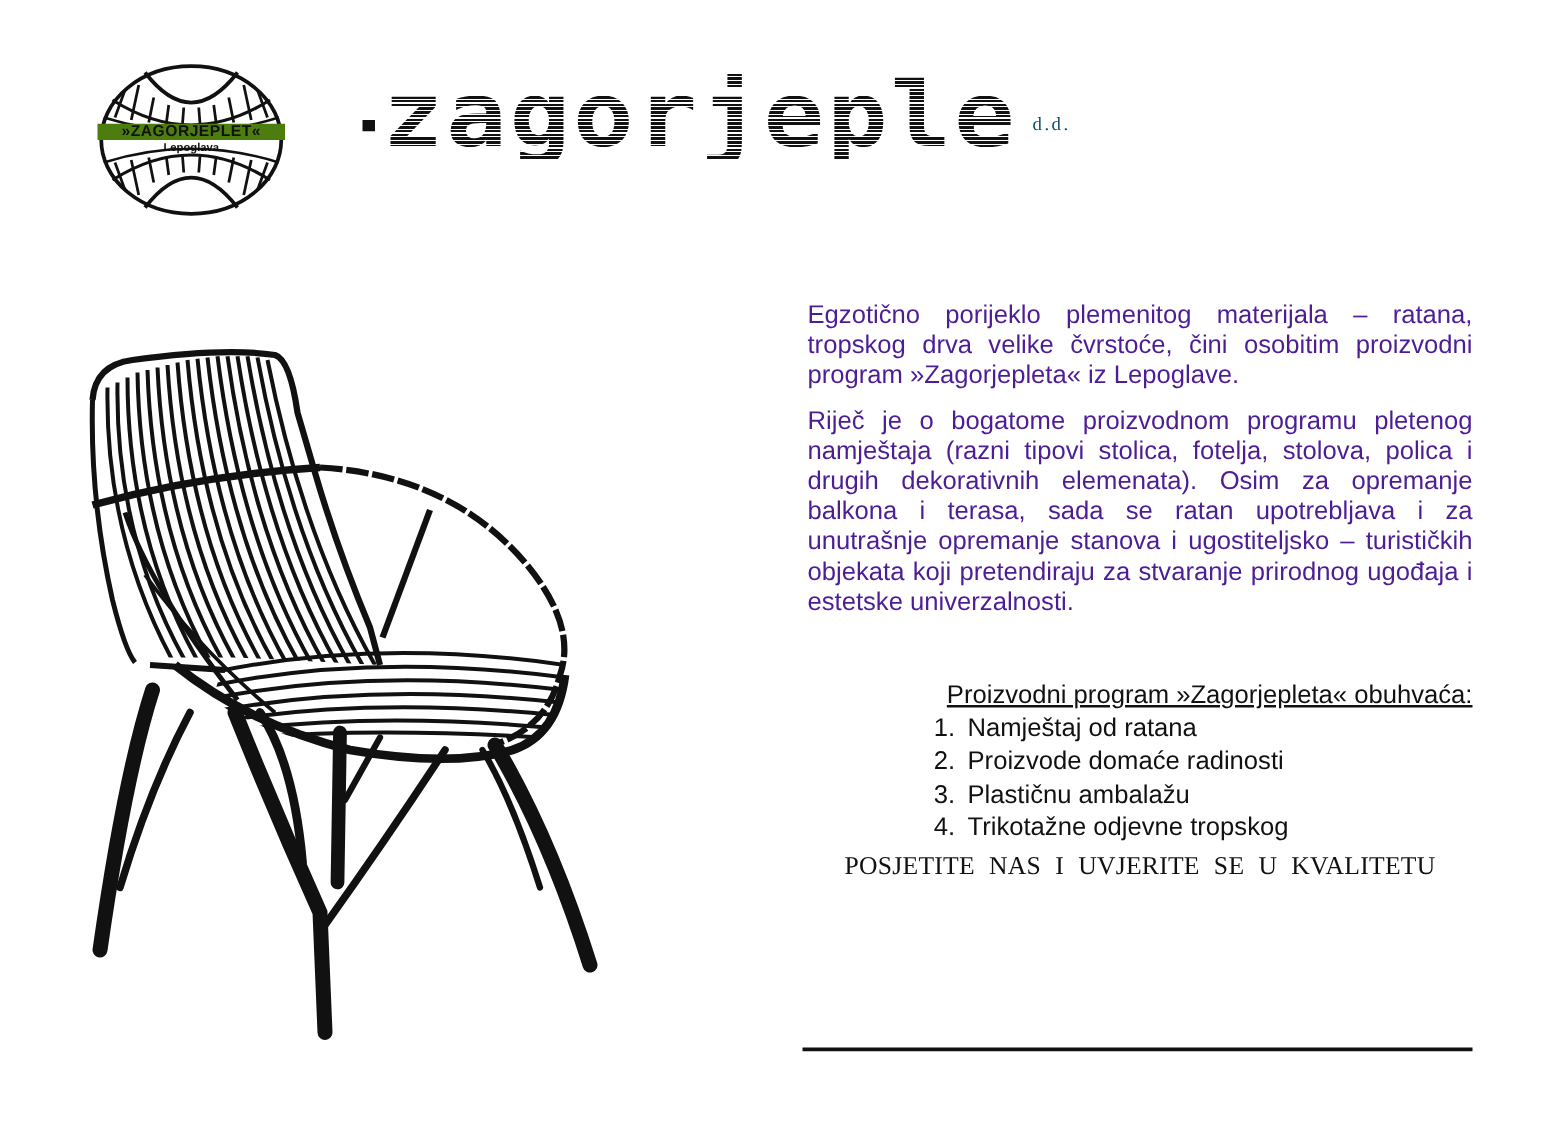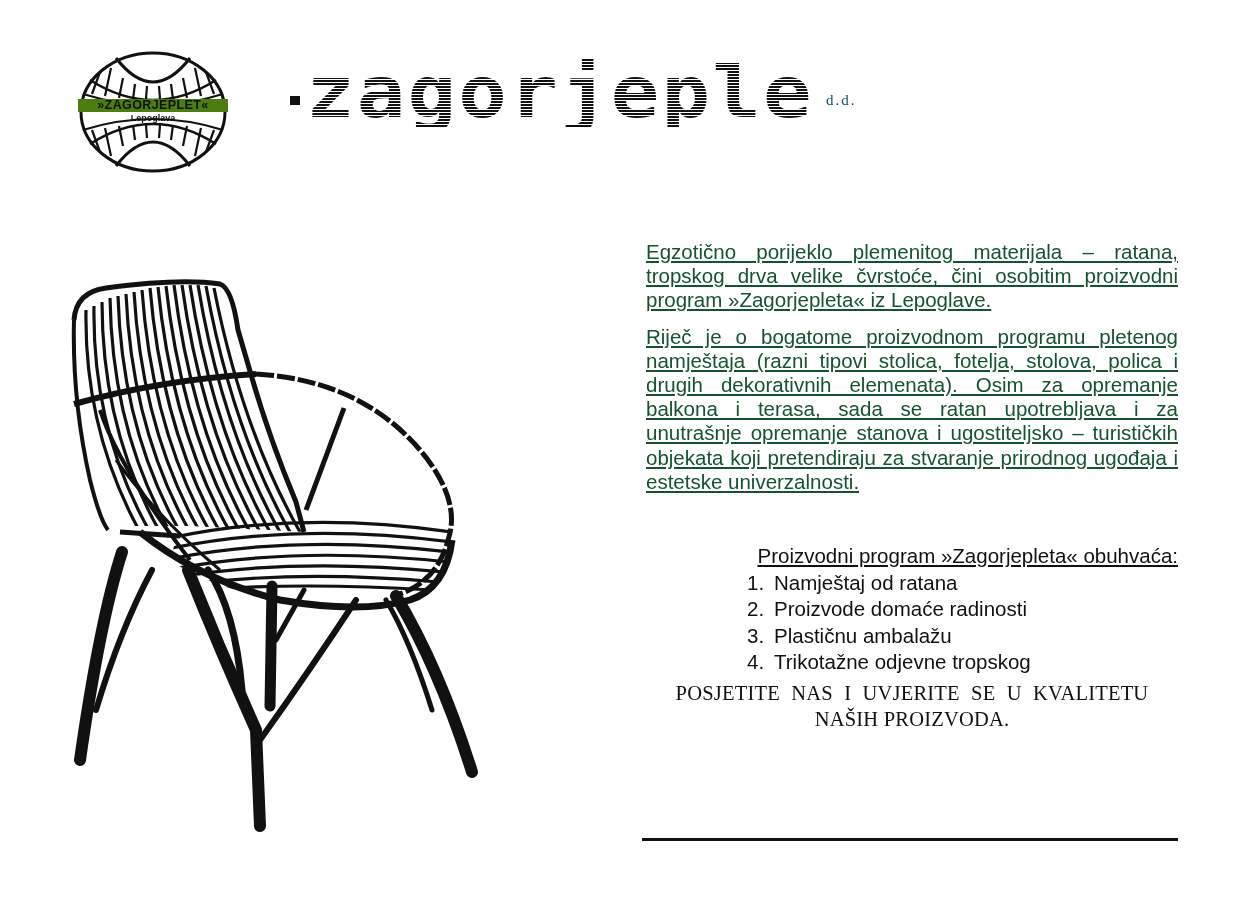--- a/index.html
+++ b/index.html
@@ -101,22 +101,21 @@
   }
 
   
   .copy {
     position: absolute;
     left: 646px;
     top: 240px;
     width: 532px;
     font-size: 20.5px;
     line-height: 24.2px;
-    color: #14532d;
-    text-decoration: underline;
+    color: #4c1d95;
   }
   .copy p {
     margin: 0;
     text-align: justify;
     text-align-last: left;
   }
   .copy p + p { margin-top: 12px; }
 
   .program {
     position: absolute;
@@ -312,16 +311,15 @@
     </li>
     <li>
       <span class="num">4.</span>
       <span>Trikotažne odjevne tropskog</span>
     </li>
   </ul>
 </div>
 
 <div class="cta">
   <span class="l1">POSJETITE NAS I UVJERITE SE U KVALITETU</span>
-  <span>NAŠIH PROIZVODA.</span>
 </div>
 
 <div class="rule"></div>
 
 </body></html>

